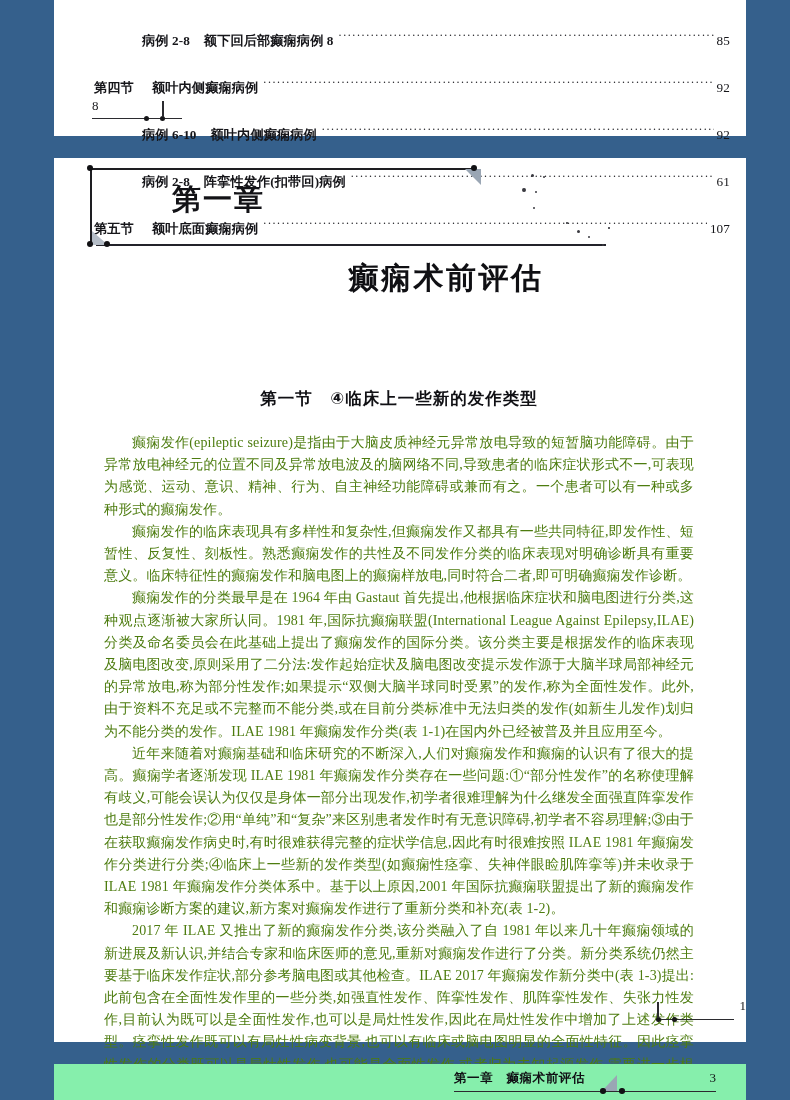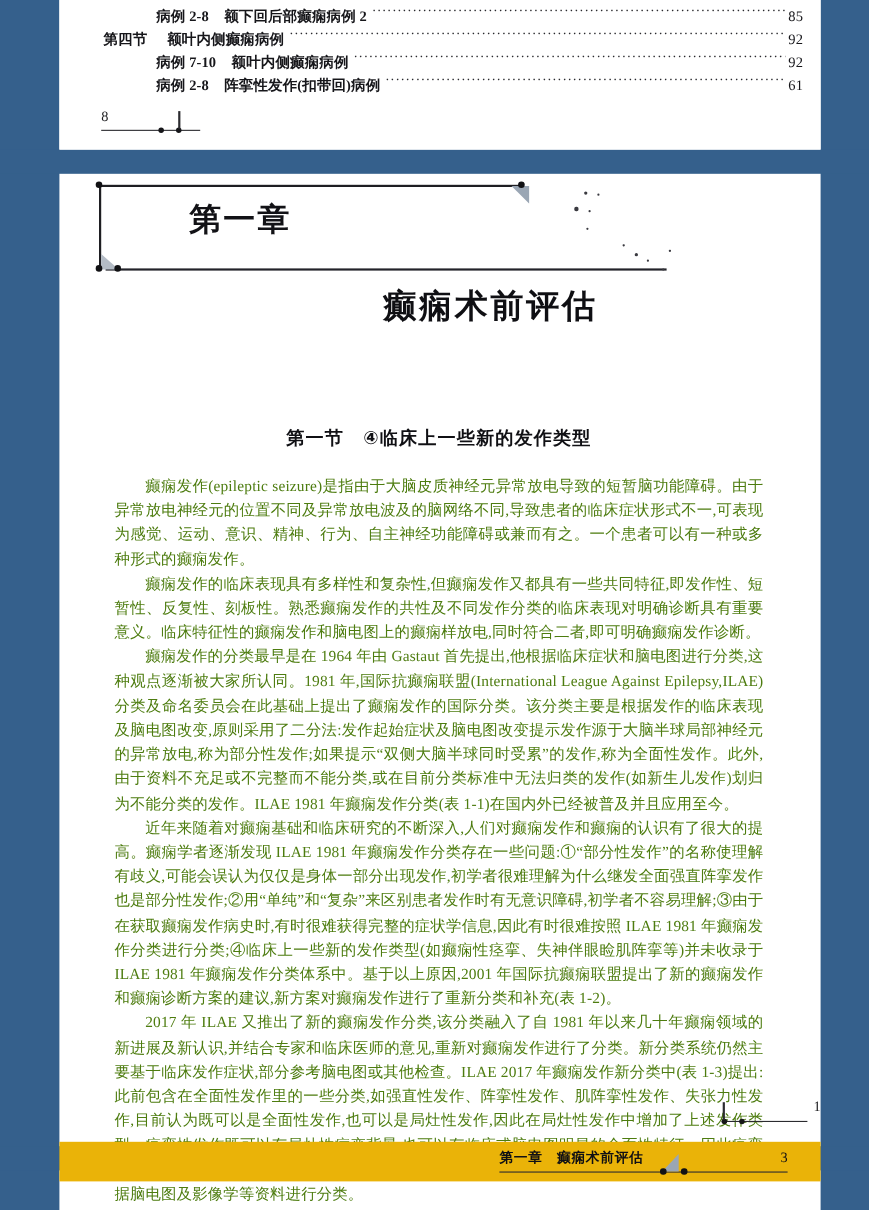--- a/index.html
+++ b/index.html
@@ -112,20 +112,21 @@
     white-space: nowrap;
     font-size: 12px;
     letter-spacing: 1.6px;
     color: #2a2a2e;
   }
   .toc-page {
     font-weight: normal;
     padding-left: 1px;
     padding-right: 16px;
     font-size: 13.2px;
+    margin-top: 26px;
   }
 
   
   .folio-top {
     position: absolute;
     left: 92px;
     top: 98px;
     width: 140px;
     height: 30px;
   }
@@ -298,24 +299,24 @@
     top: 19px;
     width: 78px;
     height: 1.4px;
     background: #2b2b2f;
   }
 
   
   #running-footer {
     position: absolute;
     left: 54px;
-    top: 1038px;
+    top: 1064px;
     width: 692px;
     height: 36px;
-    background: #eab308;
+    background: #86efac;
   }
   .rf-inner {
     position: absolute;
     left: 400px;
     top: 6px;
     width: 270px;
     height: 28px;
   }
   .rf-text {
     position: absolute;
@@ -368,48 +369,54 @@
   <div class="blue-left-bar"></div>
   <div class="blue-right-bar"></div>
   <div class="blue-hrule-top"></div>
   <div class="blue-hrule-bottom"></div>
 
   <div id="toc-region">
 
     <div class="toc-line" style="margin-top:4px;">
       <span class="toc-sec indent"></span>
       <span class="toc-case-no">病例 2-8</span>
-      <span class="toc-title">额下回后部癫痫病例 2</span>
+      <span class="toc-title">额下回后部癫痫病例 8</span>
       <span class="toc-leader"></span>
       <span class="toc-page">85</span>
     </div>
 
     <div class="toc-line">
       <span class="toc-sec">第四节</span>
       <span class="toc-title">额叶内侧癫痫病例</span>
       <span class="toc-leader"></span>
       <span class="toc-page">92</span>
     </div>
 
     <div class="toc-line">
       <span class="toc-sec indent"></span>
-      <span class="toc-case-no">病例 7-10</span>
+      <span class="toc-case-no">病例 6-10</span>
       <span class="toc-title">额叶内侧癫痫病例</span>
       <span class="toc-leader"></span>
       <span class="toc-page">92</span>
     </div>
 
     <div class="toc-line">
       <span class="toc-sec indent"></span>
       <span class="toc-case-no">病例 2-8</span>
       <span class="toc-title">阵挛性发作(扣带回)病例</span>
       <span class="toc-leader"></span>
       <span class="toc-page">61</span>
     </div>
 
+    <div class="toc-line">
+      <span class="toc-sec">第五节</span>
+      <span class="toc-title">额叶底面癫痫病例</span>
+      <span class="toc-leader"></span>
+      <span class="toc-page">107</span>
+    </div>
   </div>
 
   <div class="folio-top">
     <span class="num">8</span>
     <span class="folio-rule"></span>
     <span class="folio-dot" style="left:52px; top:18px;"></span>
     <span class="folio-dot" style="left:68px; top:18px;"></span>
     <span class="folio-tick" style="left:70px; top:3px;"></span>
   </div>
 

